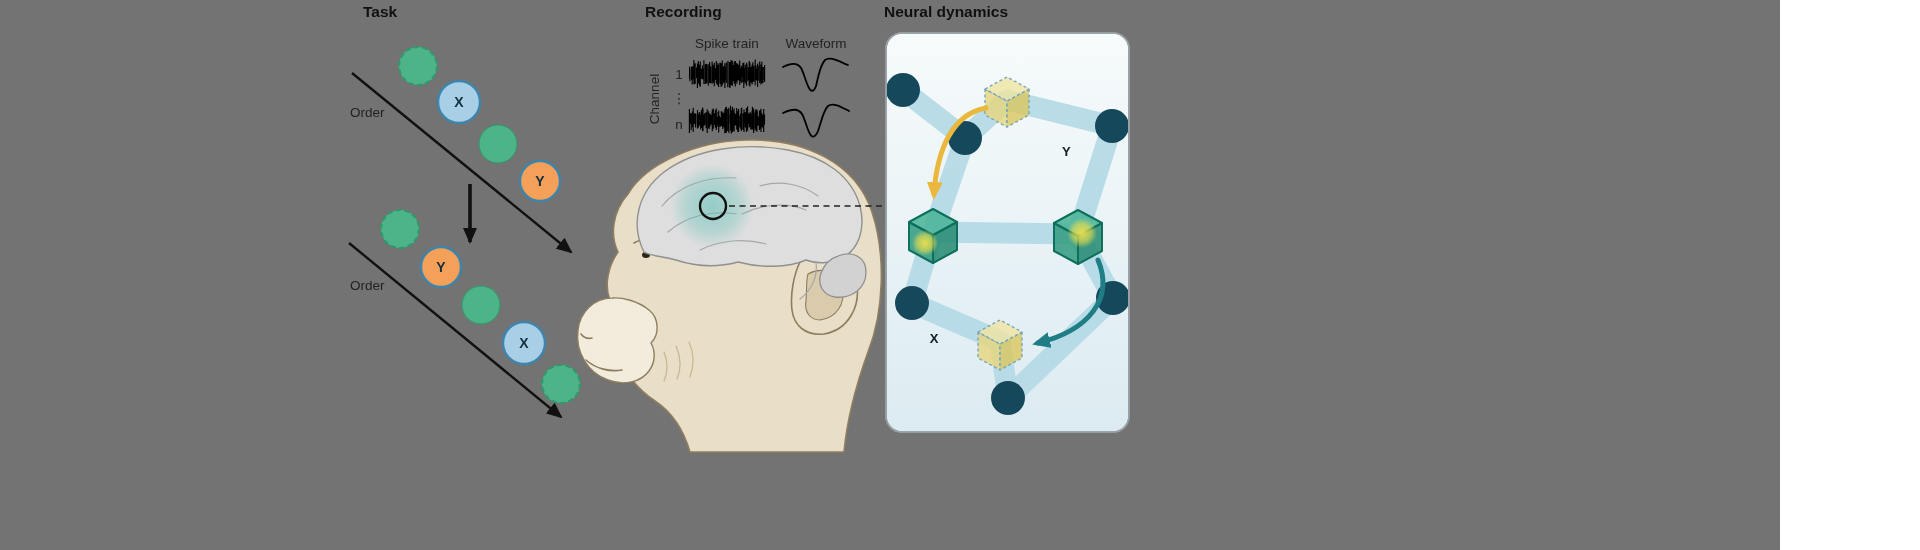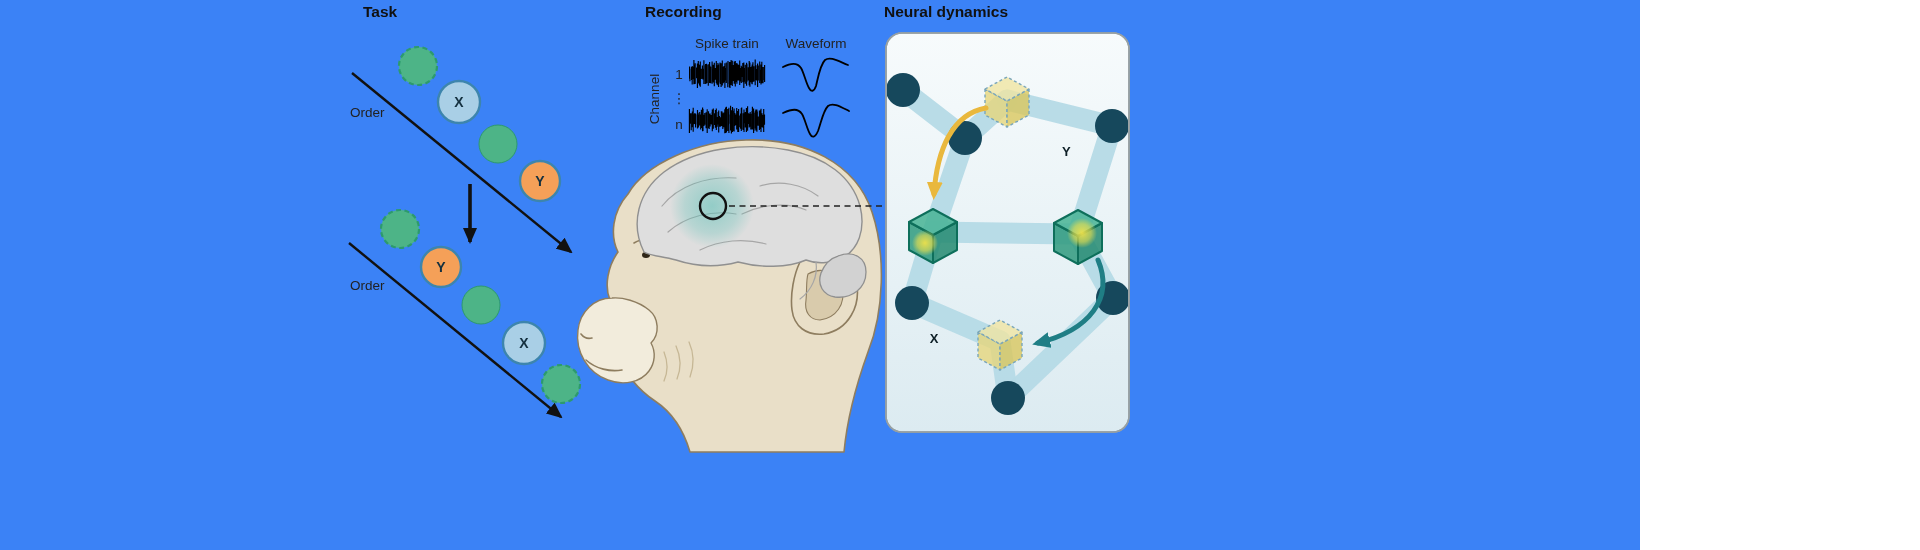--- a/index.html
+++ b/index.html
@@ -10,21 +10,21 @@
     --c-node-teal:#16485c;  --c-band-blue:#b5dae6;
     --c-panel-bg-top:#f7fbfc; --c-panel-bg-bottom:#dcebf1;
     --c-cube-yellow:#e6d67c; --c-cube-green:#2f9a7e;
     --c-arrow-yellow:#e9b83d; --c-arrow-teal:#1f7e85;
     --c-brain-highlight:#55beb4;
     --c-monkey-fur:#e9dfc8; --c-monkey-outline:#8e7d5f;
     --c-brain-gray:#dedede;
   }
   html,body{margin:0;padding:0;background:#fff}
   body{width:1920px;height:550px;overflow:hidden}
-  .stage{position:relative;width:1640px;height:550px;background:#3b82f6}
+  .stage{position:relative;width:1780px;height:550px;background:#737373}
   svg{display:block}
   text{font-family:"Liberation Sans",sans-serif;fill:#111}
   .t-title{font-size:15.5px;font-weight:bold}
   .t-label{font-size:13.5px;fill:#222}
   .t-letter{font-size:14px;font-weight:bold;fill:#14303f}
   .t-net{font-size:13px;font-weight:bold;fill:#0d1f26}
   .task-arrow{stroke:var(--c-arrow-black);stroke-width:2.4;fill:none}
   .task-arrow.thick{stroke-width:3.6}
   .dot-green{fill:var(--c-green-fill)}
   .dot-dashed{stroke:var(--c-green-border);stroke-width:2.2;stroke-dasharray:5 3.5}

